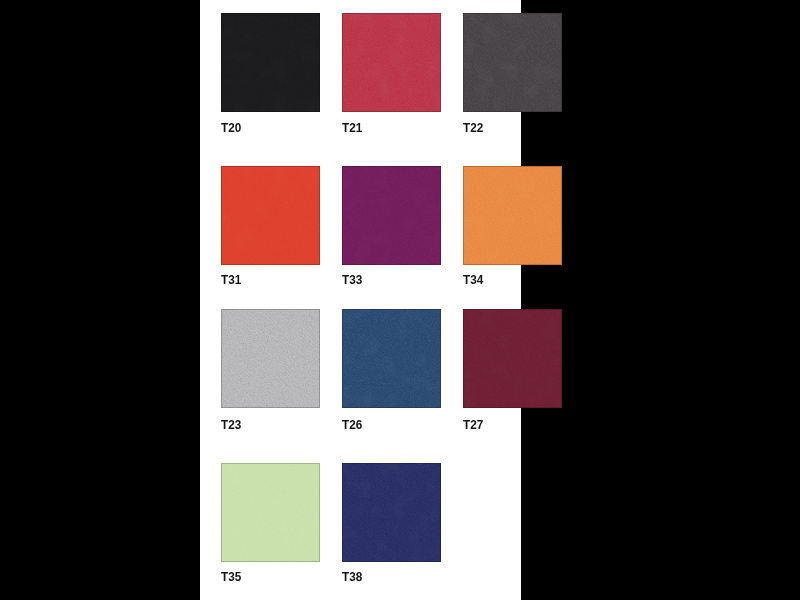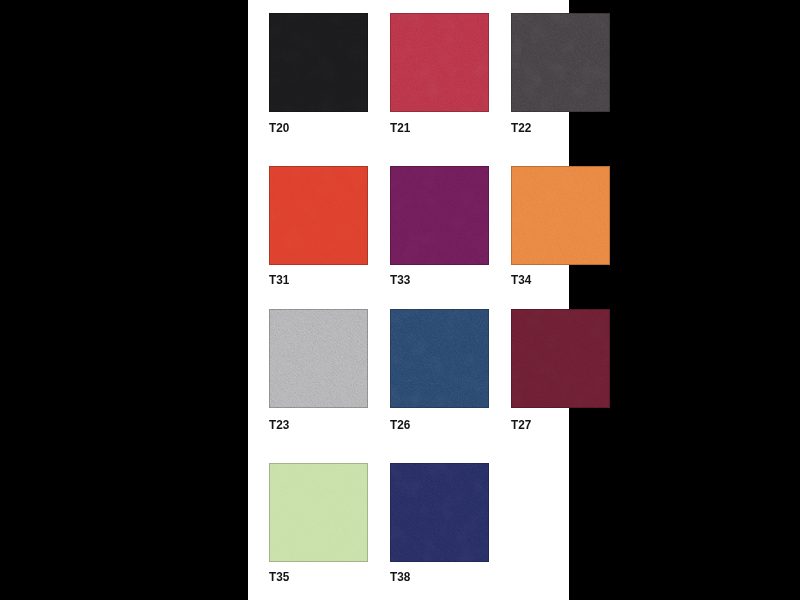--- a/index.html
+++ b/index.html
@@ -67,21 +67,21 @@
     color: #141414;
     white-space: nowrap;
     transform: scaleX(0.865);
     transform-origin: left top;
   }
 </style>
 </head>
 <body>
 
 <div id="page">
-  <div id="sheet" style="left: 200px; width: 321px; margin-left: 48px;">
+  <div id="sheet" style="left: 200px; width: 321px;">
     <div id="grid">
         <div class="swatch-cell" style="left: 21px; top: 12.9px;">
           <div class="swatch" style="width:99.3px;height:98.8px">
             <div class="swatch-fill" style="background:#1b1b1d"></div>
             <div class="swatch-tex" style="opacity:0.0528">
               <svg xmlns="http://www.w3.org/2000/svg" width="107" height="107" viewBox="0 0 107 107" preserveAspectRatio="none">
                 <filter id="fw0" x="0" y="0" width="100%" height="100%">
                   <feTurbulence type="fractalNoise" baseFrequency="0.95" numOctaves="4" seed="3" stitchTiles="stitch"></feTurbulence>
                   <feColorMatrix type="matrix" values="0 0 0 0 1  0 0 0 0 1  0 0 0 0 1  1 0 0 0 -0.5"></feColorMatrix>
                 </filter>

